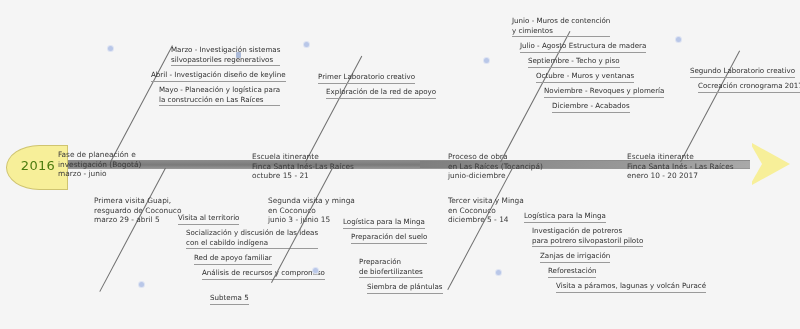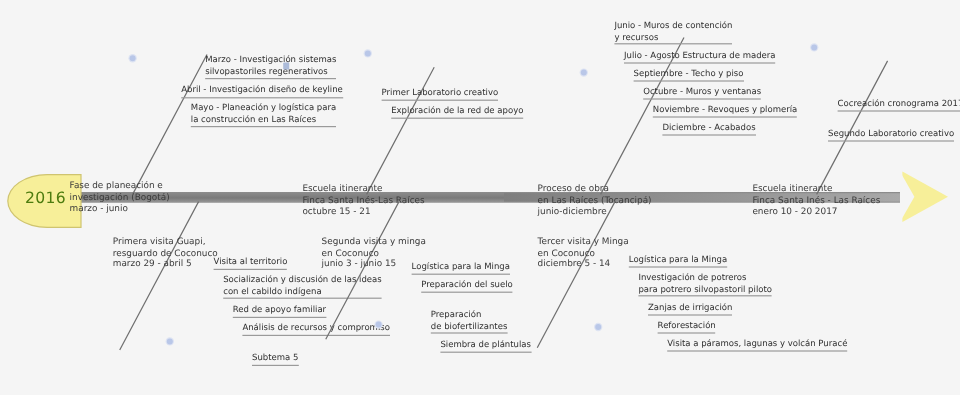--- a/index.html
+++ b/index.html
@@ -175,21 +175,21 @@
       </div>
       <div class="branch-stem" style="left: 500px; top: 14px; height: 148px; transform: rotate(28deg);"></div>
       <div class="branch-title top" style="left: 448px; top: 152px;">
         <div>Proceso de obra</div>
         <div>en Las Raíces (Tocancipá)</div>
         <div>junio-diciembre</div>
       </div>
       <div class="dot" style="left: 484px; top: 58px;"></div>
       <div class="subitem" style="left: 512px; top: 16px;">
         <span class="ln">Junio - Muros de contención</span>
-        <span class="ln">y recursos</span>
+        <span class="ln">y cimientos</span>
       </div>
       <div class="subitem" style="left: 520px; top: 41px;">
         <span class="ln">Julio - Agosto Estructura de madera</span>
       </div>
       <div class="subitem" style="left: 528px; top: 56px;">
         <span class="ln">Septiembre - Techo y piso</span>
       </div>
       <div class="subitem" style="left: 536px; top: 71px;">
         <span class="ln">Octubre - Muros y ventanas</span>
       </div>
@@ -199,21 +199,21 @@
       <div class="subitem" style="left: 552px; top: 101px;">
         <span class="ln">Diciembre - Acabados</span>
       </div>
       <div class="branch-stem" style="left: 680px; top: 36px; height: 126px; transform: rotate(28deg);"></div>
       <div class="branch-title top" style="left: 627px; top: 152px;">
         <div>Escuela itinerante</div>
         <div>Finca Santa Inés - Las Raíces</div>
         <div>enero 10 - 20 2017</div>
       </div>
       <div class="dot" style="left: 676px; top: 37px;"></div>
-      <div class="subitem" style="left: 690px; top: 66px; margin-top: 40px;">
+      <div class="subitem" style="left: 690px; top: 66px;">
         <span class="ln">Segundo Laboratorio creativo</span>
       </div>
       <div class="subitem" style="left: 698px; top: 81px;">
         <span class="ln">Cocreación cronograma 2017</span>
       </div>
       <div class="branch-stem down" style="left: 165px; top: 168px; height: 140px; transform: rotate(28deg);"></div>
       <div class="branch-title bottom" style="left: 94px; top: 196px;">
         <div>Primera visita Guapi,</div>
         <div>resguardo de Coconuco</div>
         <div>marzo 29 - abril 5</div>

